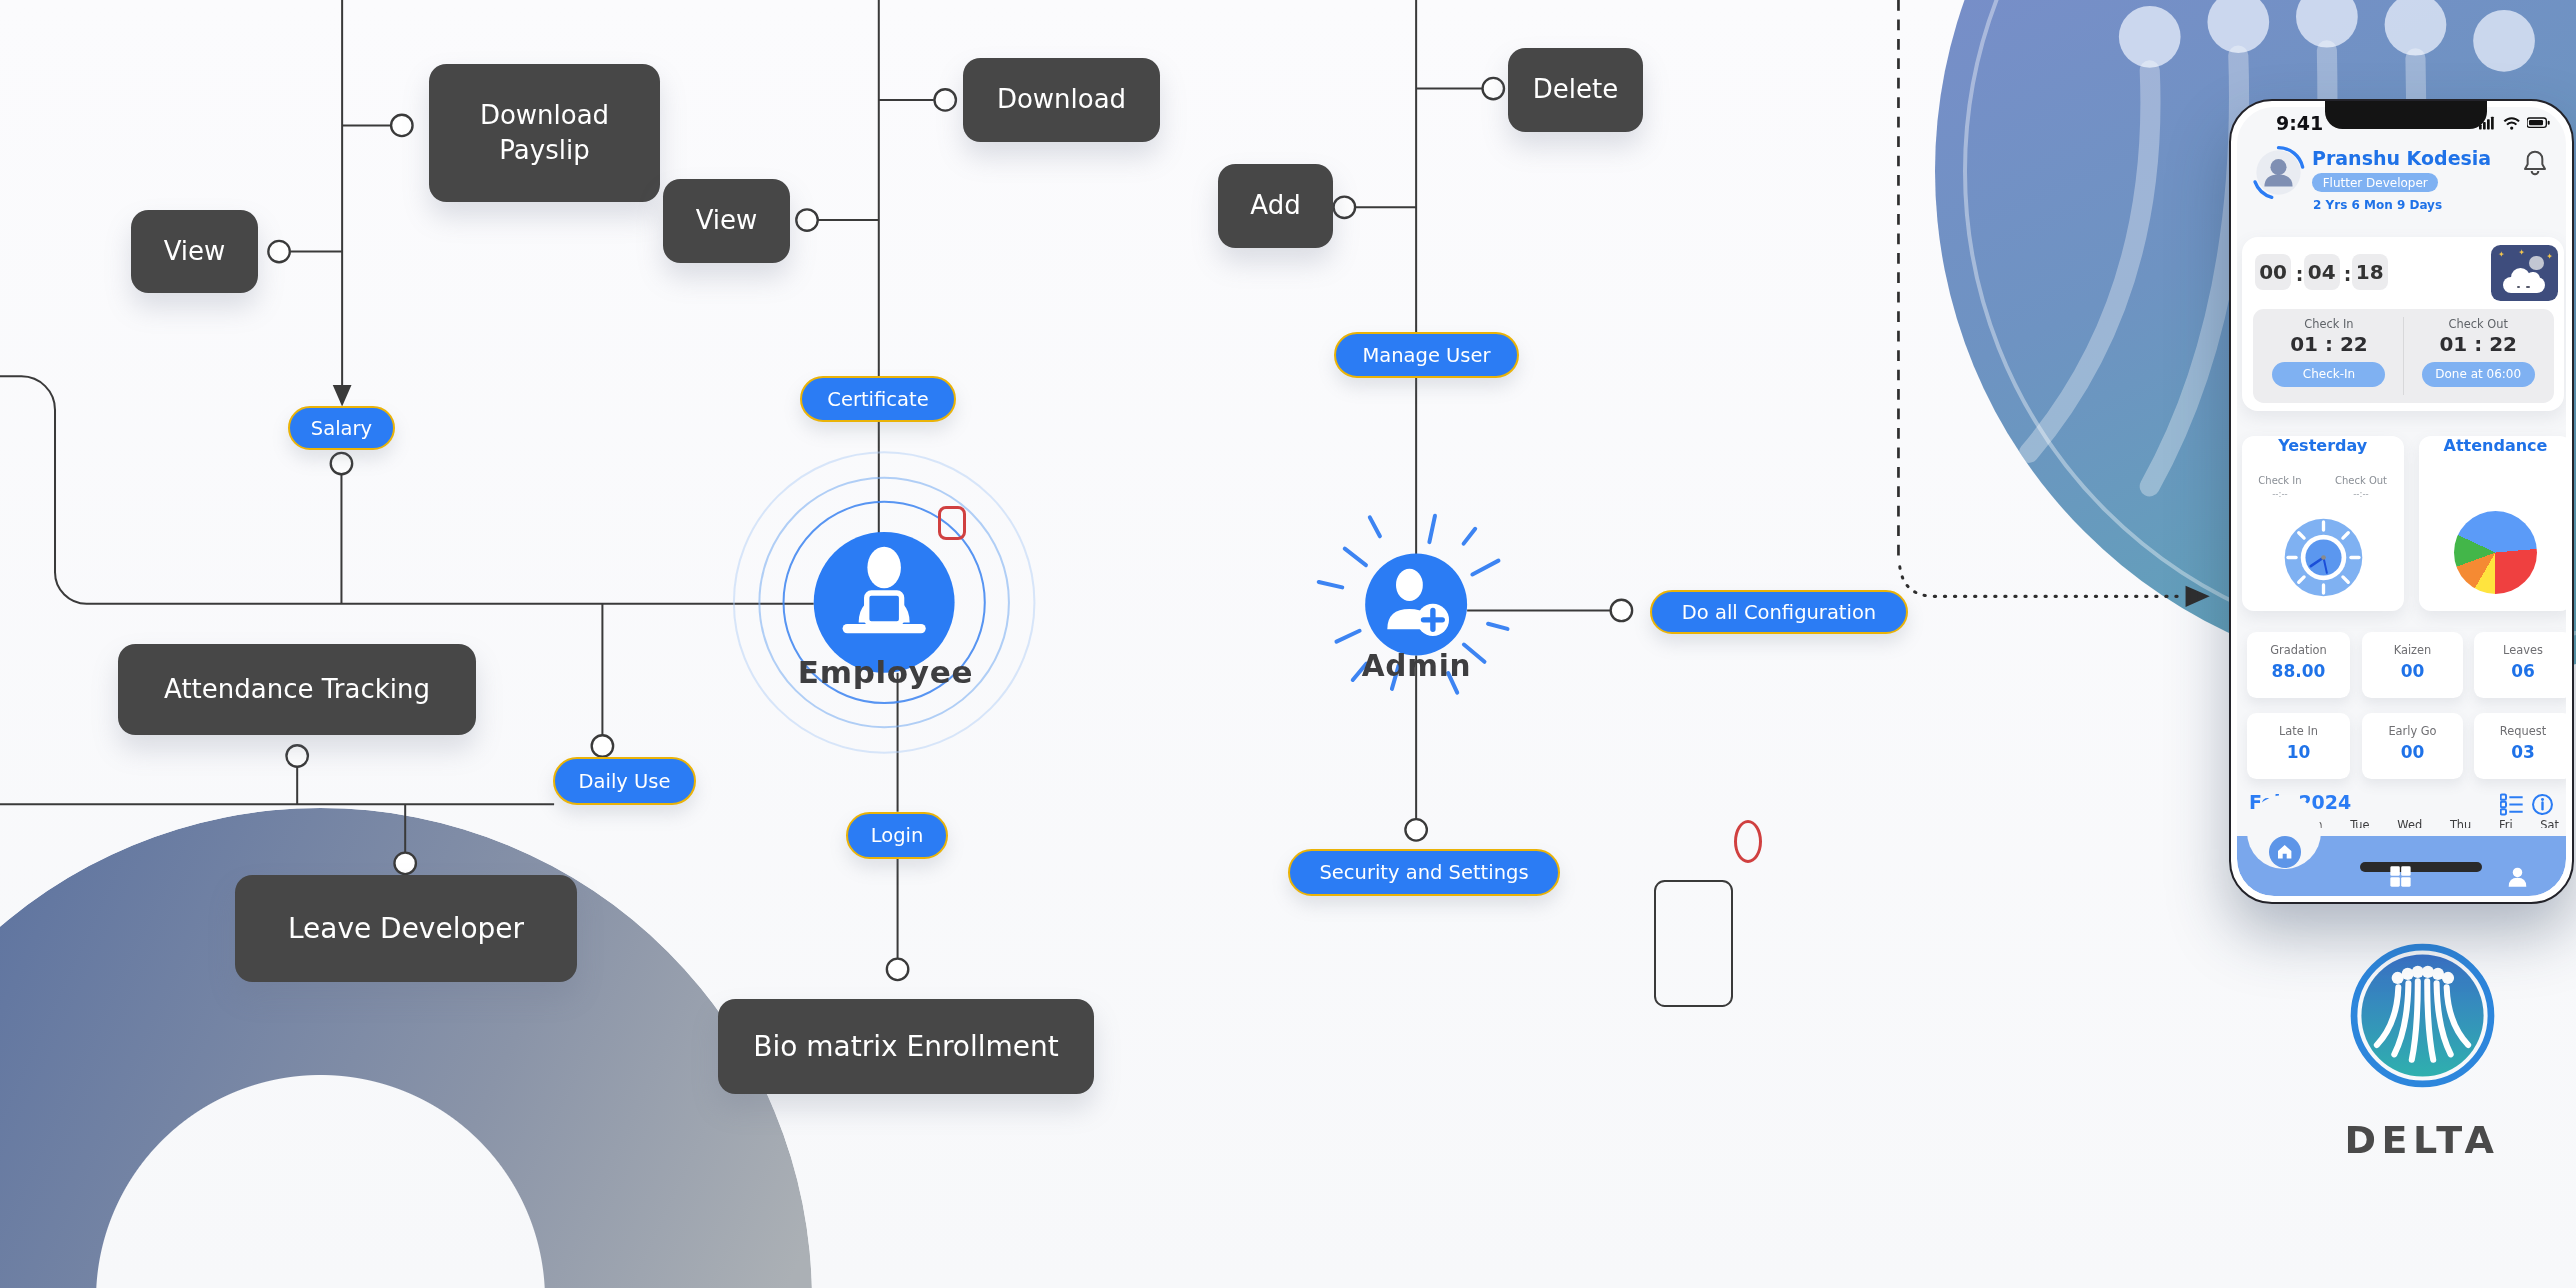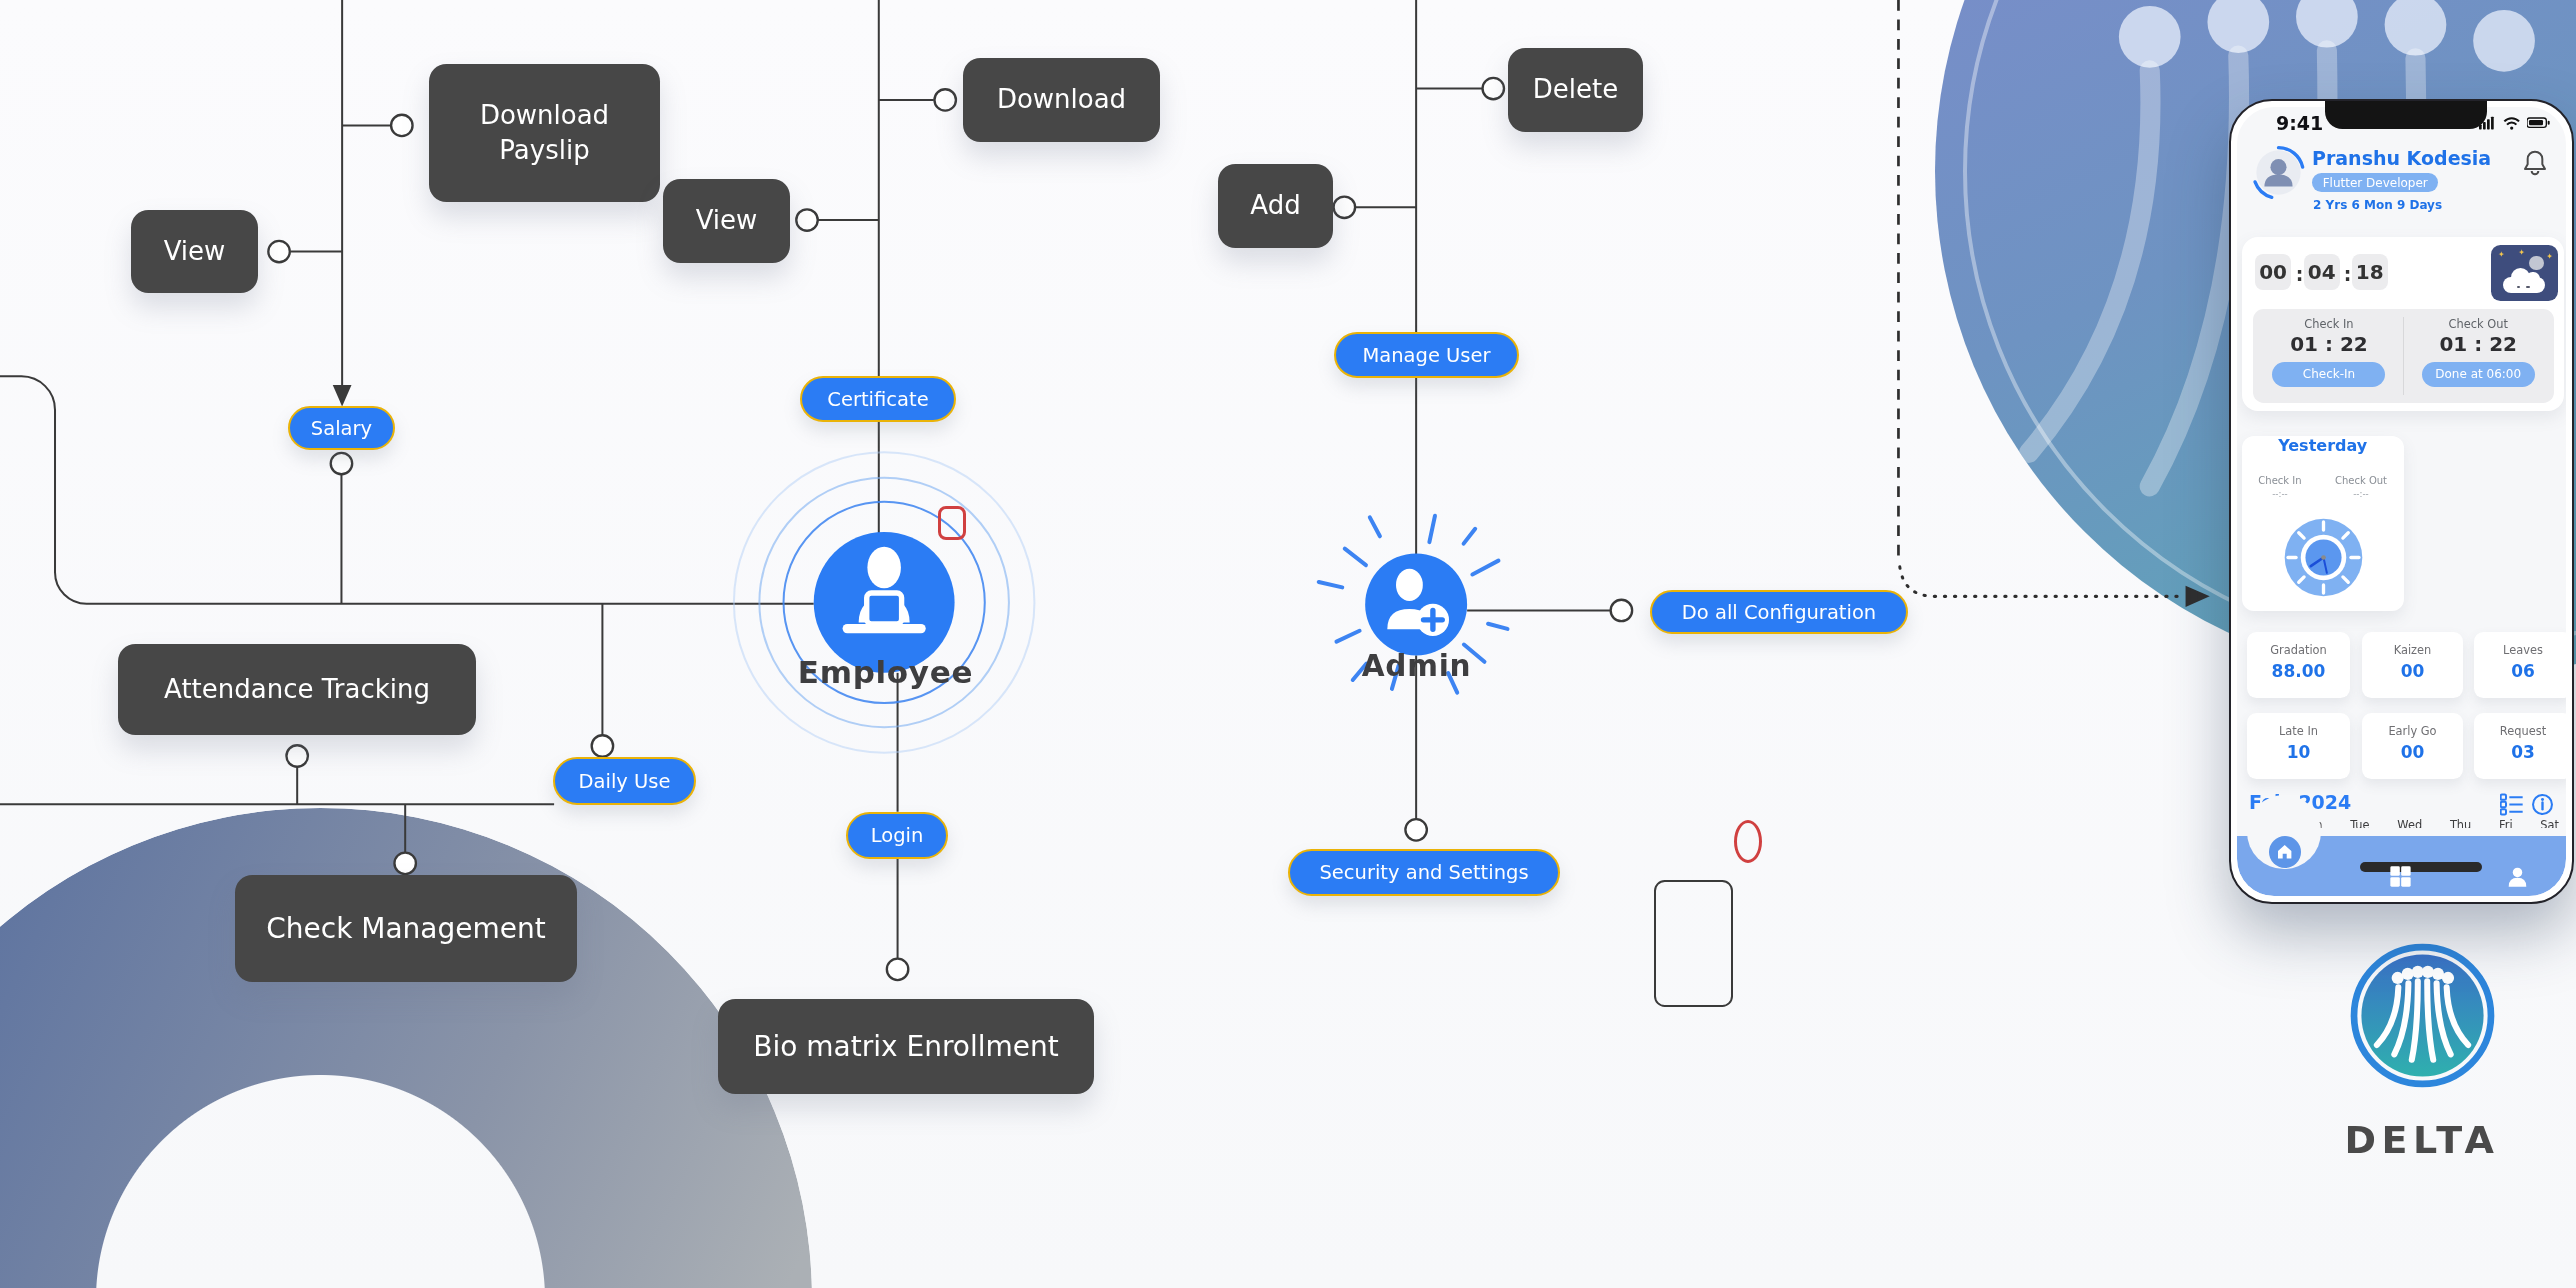--- a/index.html
+++ b/index.html
@@ -249,21 +249,21 @@
   </g>
 </svg>
 
 <div id="n-view1" class="dbox">View</div>
 <div id="n-dpayslip" class="dbox">Download Payslip</div>
 <div id="n-view2" class="dbox">View</div>
 <div id="n-download" class="dbox">Download</div>
 <div id="n-delete" class="dbox">Delete</div>
 <div id="n-add" class="dbox">Add</div>
 <div id="n-attendance" class="dbox">Attendance Tracking</div>
-<div id="n-leave" class="dbox">Check Management</div>
+<div id="n-leave" class="dbox">Leave Developer</div>
 <div id="n-biomatrix" class="dbox">Bio matrix Enrollment</div>
 
 <div id="p-salary" class="bpill">Salary</div>
 <div id="p-certificate" class="bpill">Certificate</div>
 <div id="p-dailyuse" class="bpill">Daily Use</div>
 <div id="p-login" class="bpill">Login</div>
 <div id="p-manageuser" class="bpill">Manage User</div>
 <div id="p-security" class="bpill">Security and Settings</div>
 <div id="p-doall" class="bpill">Do all Configuration</div>
 
@@ -373,20 +373,24 @@
             <line x1="36" y1="94" x2="28" y2="102"></line>
         </g>
         <circle cx="65" cy="65" r="34" fill="#fff"></circle>
         <circle cx="65" cy="65" r="27" fill="#5b97ef"></circle>
         <line x1="65" y1="65" x2="46" y2="78" stroke="#1b4fd8" stroke-width="4" stroke-linecap="round"></line>
         <line x1="65" y1="65" x2="70" y2="88" stroke="#1b4fd8" stroke-width="3" stroke-linecap="round"></line>
         <circle cx="65" cy="65" r="3.5" fill="#8a8a8a"></circle>
       </svg>
     </div>
 
+    <div id="card-attendance" class="mini-card">
+      <div class="mini-title">Attendance</div>
+      <div class="pie"></div>
+    </div>
 
     <div class="stat-card" style="left:10px;top:525px;width:103px">
       <div class="stat-label">Gradation</div>
       <div class="stat-value">88.00</div>
     </div>
     <div class="stat-card" style="left:125px;top:525px;width:101px">
       <div class="stat-label">Kaizen</div>
       <div class="stat-value">00</div>
     </div>
     <div class="stat-card" style="left:237px;top:525px;width:98px">

